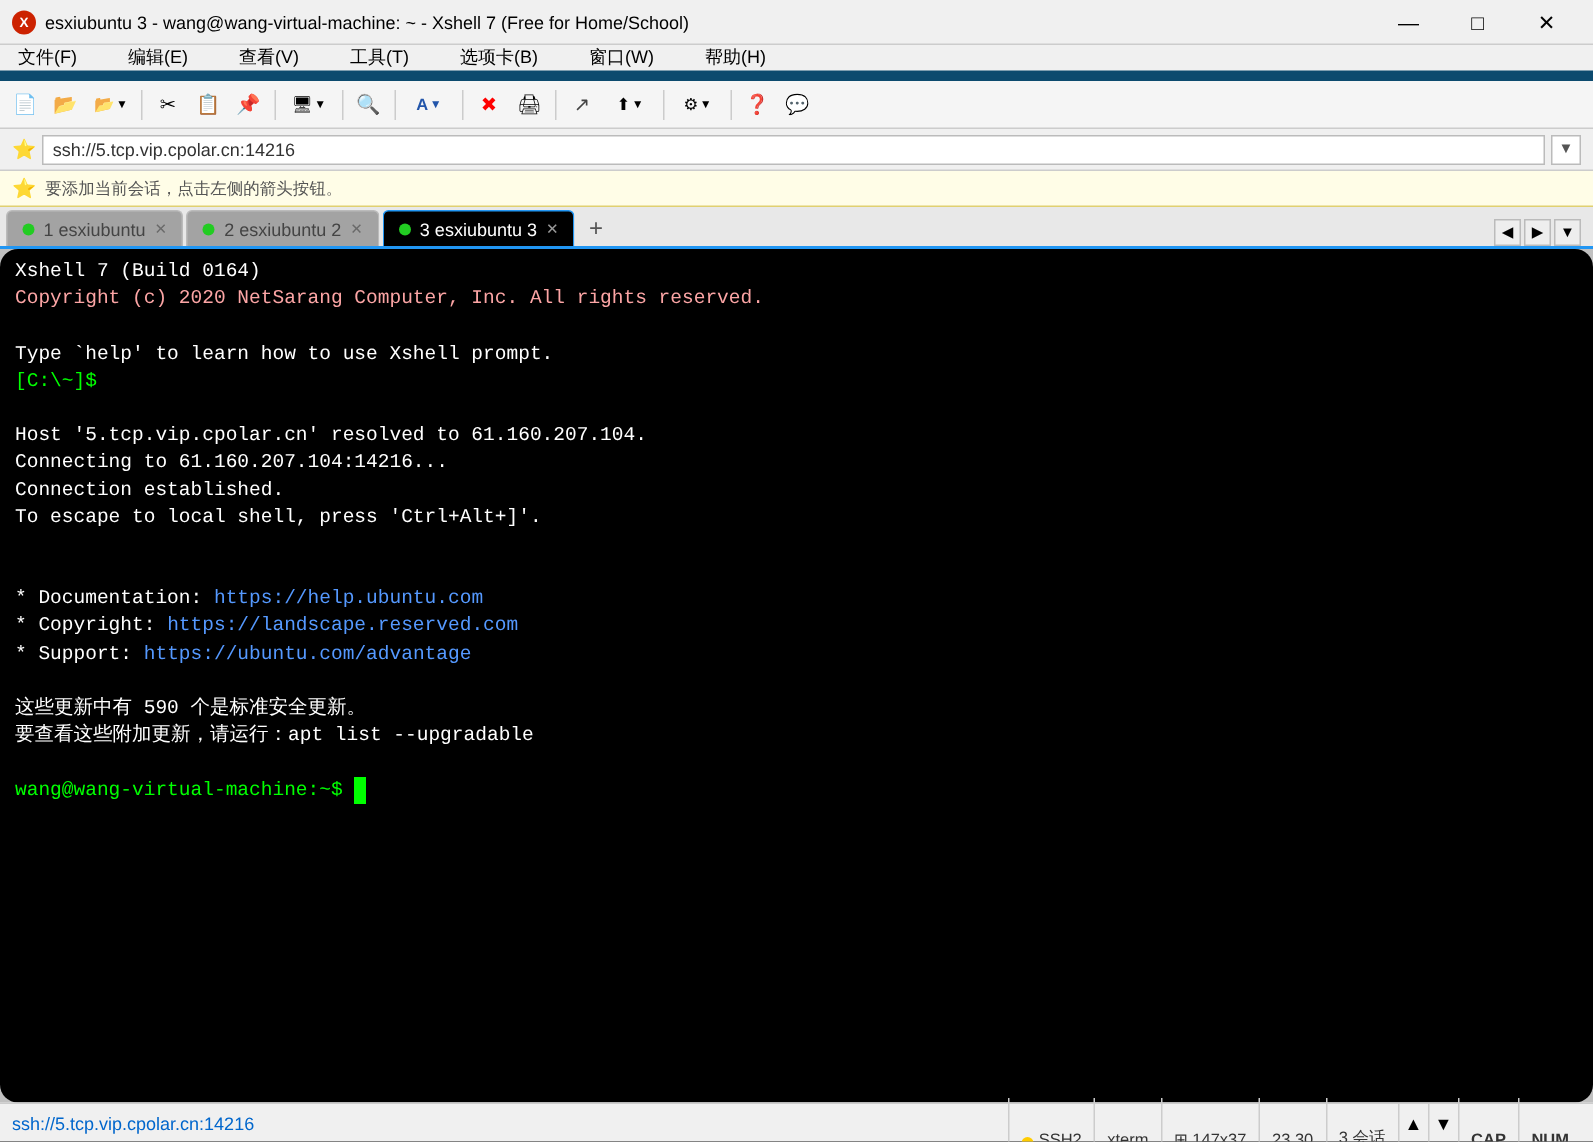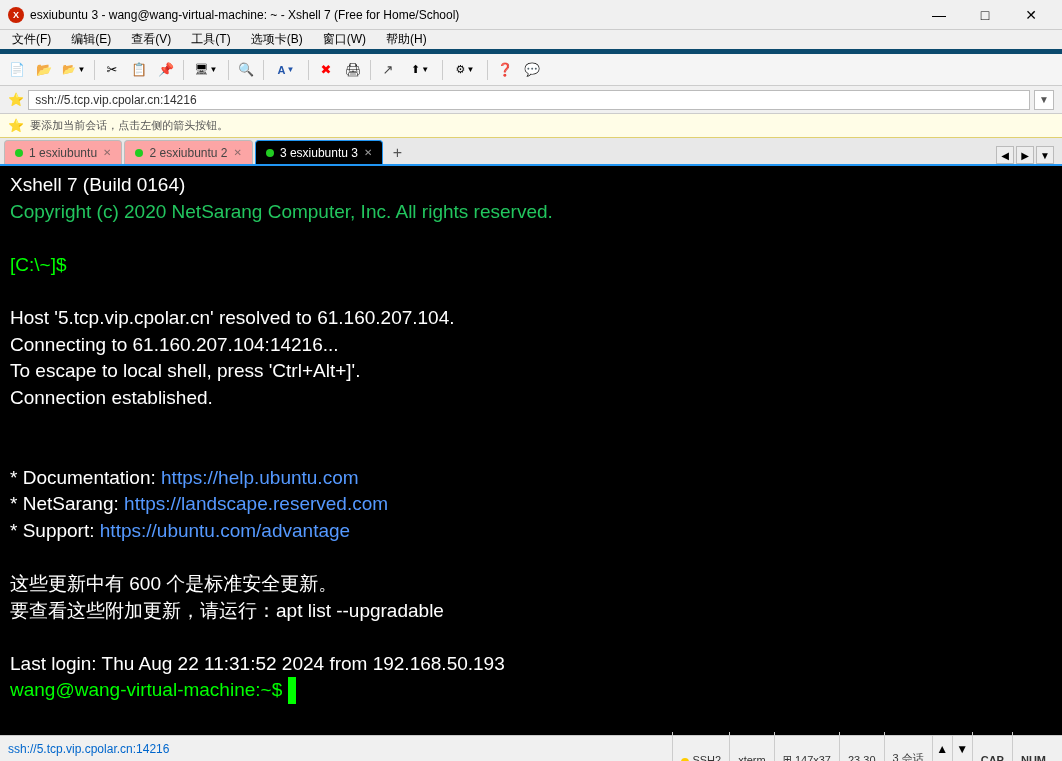--- a/index.html
+++ b/index.html
@@ -57,22 +57,22 @@
       justify-content: center;
     }
 
     
     .menubar {
       background: #f0f0f0;
       height: 24px;
       display: flex;
       align-items: center;
       padding: 0 4px;
-      border-bottom: 5px solid #0c4a6e;
-      gap: 4px;
+      border-bottom: 7px solid #0c4a6e;
+      gap: 18px;
     }
     .menu-item {
       padding: 2px 8px;
       font-size: 12px;
       cursor: pointer;
       height: 22px;
       display: flex;
       align-items: center;
     }
 
@@ -183,21 +183,21 @@
     }
     .tab {
       height: 24px;
       min-width: 100px;
       padding: 0 10px;
       display: flex;
       align-items: center;
       gap: 6px;
       font-size: 12px;
       cursor: pointer;
-      background: #fca5a5;
+      background: #a3a3a3;
       border: 1px solid #bbb;
       border-bottom: none;
       border-radius: 4px 4px 0 0;
       margin-right: 2px;
       color: #444;
     }
     .tab.active {
       background: #000;
       color: #fff;
       border-color: #2196F3;
@@ -240,32 +240,33 @@
       align-items: center;
       justify-content: center;
       font-size: 10px;
     }
 
     
     .terminal {
       background: #000;
       flex: 1;
       padding: 6px 10px;
-      font-family: Liberation Sans, sans-serif;
-      font-size: 19px;
+      font-family: Liberation Mono, monospace;
+      font-size: 13px;
       color: #ccc;
       overflow: hidden;
       line-height: 1.4;
+      border-radius: 12px;
     }
     .terminal-content {
       height: 100%;
     }
     .t-white { color: #ffffff; }
     .t-green { color: #00ff00; }
-    .t-gray { color: #22c55e; }
+    .t-gray { color: #fca5a5; }
     .t-link { color: #5599ff; }
 
     
     .statusbar {
       background: #f0f0f0;
       height: 26px;
       display: flex;
       align-items: center;
       padding: 0 8px;
       border-top: 1px solid #ccc;
@@ -403,36 +404,36 @@
     <div class="tab-nav-btn">▶</div>
     <div class="tab-nav-btn">▼</div>
   </div>
 </div>
 
 <div class="terminal" style="height: calc(761px - 30px - 24px - 32px - 28px - 24px - 28px - 26px);">
   <div class="terminal-content">
     <div><span class="t-white">Xshell 7 (Build 0164)</span></div>
     <div><span class="t-gray">Copyright (c) 2020 NetSarang Computer, Inc. All rights reserved.</span></div>
     <div>&nbsp;</div>
+    <div><span class="t-white">Type `help' to learn how to use Xshell prompt.</span></div>
     <div><span class="t-green">[C:\~]$</span></div>
     <div>&nbsp;</div>
     <div><span class="t-white">Host '5.tcp.vip.cpolar.cn' resolved to 61.160.207.104.</span></div>
     <div><span class="t-white">Connecting to 61.160.207.104:14216...</span></div>
+    <div><span class="t-white">Connection established.</span></div>
     <div><span class="t-white">To escape to local shell, press 'Ctrl+Alt+]'.</span></div>
-    <div><span class="t-white">Connection established.</span></div>
     <div>&nbsp;</div>
     <div>&nbsp;</div>
     <div><span class="t-white"> * Documentation:  </span><span class="t-link">https://help.ubuntu.com</span></div>
-    <div><span class="t-white"> * NetSarang:     </span><span class="t-link">https://landscape.reserved.com</span></div>
+    <div><span class="t-white"> * Copyright:     </span><span class="t-link">https://landscape.reserved.com</span></div>
     <div><span class="t-white"> * Support:        </span><span class="t-link">https://ubuntu.com/advantage</span></div>
     <div>&nbsp;</div>
-    <div><span class="t-white">这些更新中有 600 个是标准安全更新。</span></div>
+    <div><span class="t-white">这些更新中有 590 个是标准安全更新。</span></div>
     <div><span class="t-white">要查看这些附加更新，请运行：apt list --upgradable</span></div>
     <div>&nbsp;</div>
-    <div><span class="t-white">Last login: Thu Aug 22 11:31:52 2024 from 192.168.50.193</span></div>
     <div><span class="t-green">wang@wang-virtual-machine:~$</span><span class="t-white"> </span><span style="background:#00ff00; color:#000; width:8px; display:inline-block;">&nbsp;</span></div>
   </div>
 </div>
 
 <div class="statusbar">
   <div class="status-left">
     <span class="status-addr">ssh://5.tcp.vip.cpolar.cn:14216</span>
   </div>
   <div class="status-right">
     <div class="status-item">

